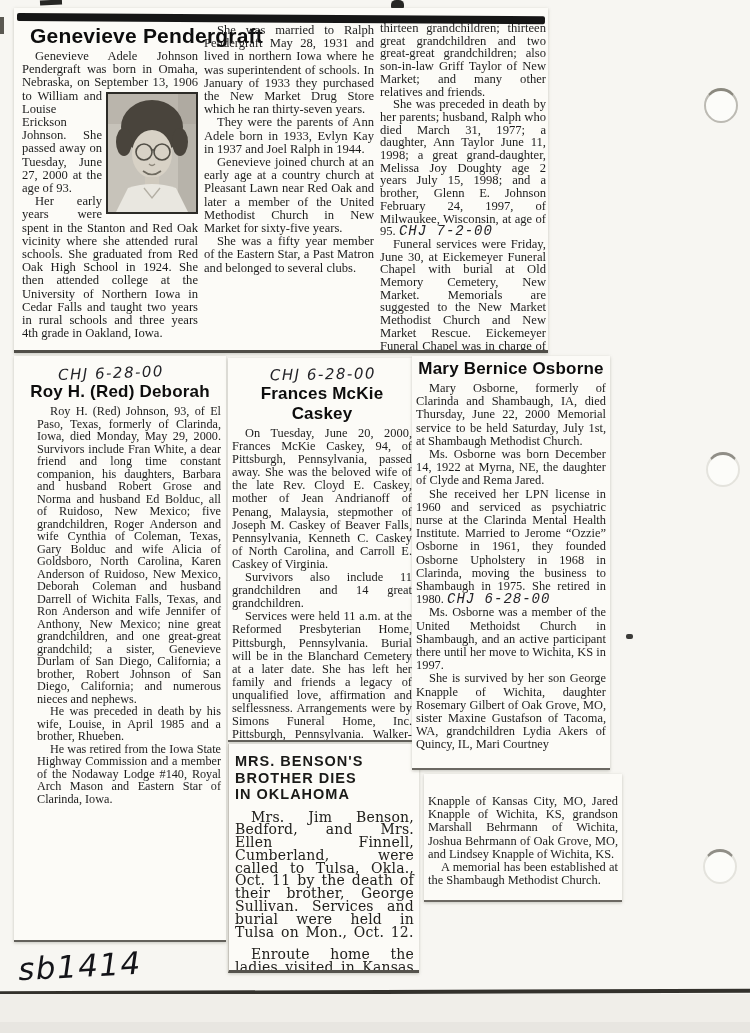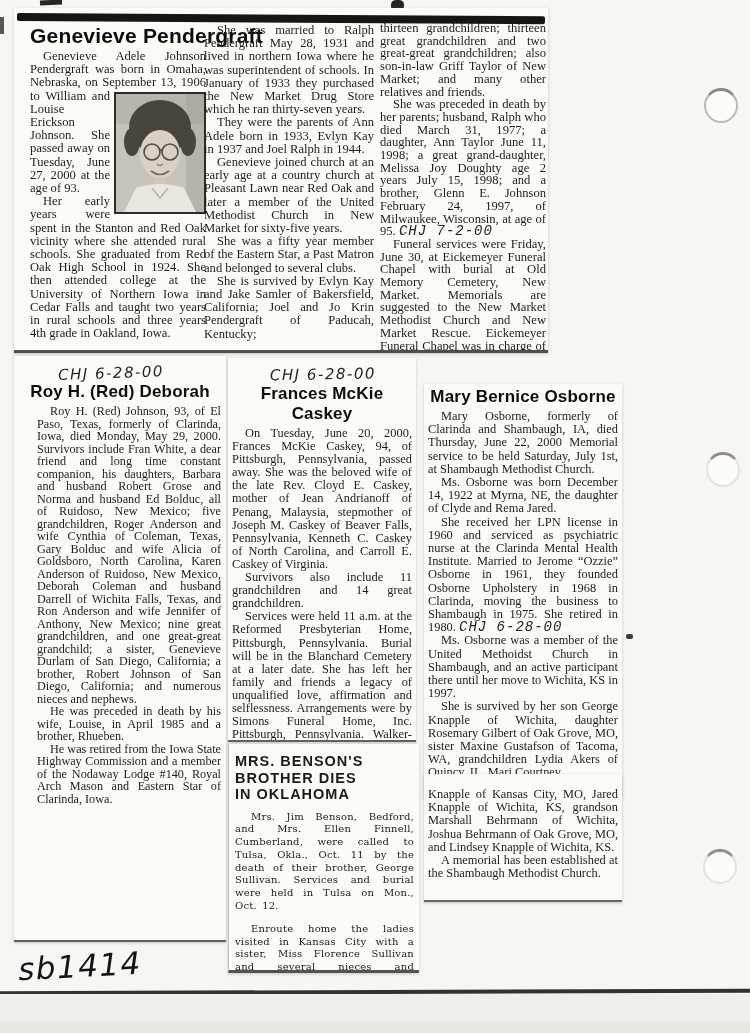--- a/index.html
+++ b/index.html
@@ -21,48 +21,48 @@
     box-shadow:0 1px 3px rgba(110,105,95,.35);
     overflow:hidden;
   }
   .clip-top { left:14px; top:8px; width:534px; height:342px; border-bottom:3px solid #504e48; }
   .topbar {
     position:absolute; left:3px; top:5px; width:528px; height:8px;
     background:#161616; transform:rotate(.35deg); transform-origin:left center; border-radius:2px;
   }
   .clip-top h1 { position:absolute; left:16px; top:16px; font-size:21px; }
   .col { position:absolute; font-size:12.6px; line-height:13.2px; }
-  .col-p1 { left:16px;  top:42px; width:176px; }
+  .col-p1 { left:8px;  top:42px; width:176px; }
   .col-p2 { left:190px; top:16px; width:170px; }
   .col-p3 { left:366px; top:14px; width:166px; line-height:12.7px; }
   
   .photo { float:right; width:88px; height:118px; margin:2px 0 3px 4px;
            border:2px solid #2c2b27; background:#c7c3ba; }
   .photo svg { display:block; }
   
   .clip-roy    { left:14px;  top:356px; width:212px; height:584px; border-bottom:2px solid #63615b; }
   .clip-caskey { left:228px; top:358px; width:188px; height:382px; border-bottom:2px solid #63615b; }
   .clip-benson { left:228px; top:744px; width:190px; height:226px;
                  border-bottom:3px solid #55534d; border-left:1px solid #c6c3bb;
                  font-family:"DejaVu Serif", serif; }
-  .clip-osb1   { left:424px; top:356px; width:198px; height:412px; border-bottom:2px solid #6b6862;margin-top:28px; }
+  .clip-osb1   { left:412px; top:356px; width:198px; height:412px; border-bottom:2px solid #6b6862; }
   .clip-osb2   { left:424px; top:774px; width:198px; height:126px; border-bottom:2px solid #6b6862; }
   .head-col { text-align:center; font-size:17px; margin:1px 0 3px; }
   .clip-roy .body    { padding:0 5px; font-size:12.2px; line-height:12.5px;margin-left:18px; }
   .clip-caskey .body { padding:0 4px; font-size:12.4px; line-height:13.1px; }
   .clip-osb1 .body, .clip-osb2 .body { padding:0 4px; font-size:12.4px; line-height:13.2px; }
   .clip-osb1 h2 { margin-top:3px; }
-  .clip-osb2 .body { padding-top:14px; }
+  .clip-osb2 .body { padding-top:21px; }
   
   .head-benson {
     font-family:Liberation Sans, sans-serif; font-weight:bold; color:#1a1a18;
     font-size:14.5px; line-height:16.5px; letter-spacing:1px; margin:9px 4px 8px 6px;
   }
   .benson-p {
-    font-size:10px; line-height:12.8px; letter-spacing:0.2px; word-spacing:2px;
+    font-size:14px; line-height:12.8px; letter-spacing:0.2px; word-spacing:2px;
     text-align:justify; text-indent:16px; margin:0 5px 10px 6px; color:#21201d;
   }
   
   .hw {
     font-family:"DejaVu Sans", sans-serif; font-style:italic; color:#232328;
     letter-spacing:1.5px; white-space:nowrap;
   }
   .hw-roy    { font-size:15px; margin:7px 0 0 44px; transform:rotate(-2deg); }
   .hw-caskey { font-size:15px; margin:7px 0 0 42px; transform:rotate(-1deg); }
   .hw-inline { font-size:14px; font-style:italic; letter-spacing:1px;font-family:Liberation Mono, monospace; }
@@ -130,21 +130,20 @@
           </svg>
         </span><span>William and Louise Erickson Johnson. She passed away on Tuesday, June 27, 2000 at the age of 93.</span></p>
       <p class="jp">Her early years were spent in the Stanton and Red Oak vicinity where she attended rural schools. She graduated from Red Oak High School in 1924. She then attended college at the University of Northern Iowa in Cedar Falls and taught two years in rural schools and three years 4th grade in Oakland, Iowa.</p>
     </div>
 
     <div class="col col-p2">
       <p class="jp">She was married to Ralph Pendergraft May 28, 1931 and lived in northern Iowa where he was superintendent of schools. In January of 1933 they purchased the New Market Drug Store which he ran thirty-seven years.</p>
       <p class="jp">They were the parents of Ann Adele born in 1933, Evlyn Kay in 1937 and Joel Ralph in 1944.</p>
       <p class="jp">Genevieve joined church at an early age at a country church at Pleasant Lawn near Red Oak and later a member of the United Methodist Church in New Market for sixty-five years.</p>
       <p class="jp">She was a fifty year member of the Eastern Star, a Past Matron and belonged to several clubs.</p>
-      <p class="jp">She is survived by Evlyn Kay and Jake Samler of Bakersfield, California; Joel and Jo Krin Pendergraft of Paducah, Kentucky;</p>
     </div>
 
     <div class="col col-p3">
       <p class="jp no-indent">thirteen grandchildren; thirteen great grandchildren and two great-great grandchildren; also son-in-law Griff Taylor of New Market; and many other relatives and friends.</p>
       <p class="jp"><span>She was preceded in death by her parents; husband, Ralph who died March 31, 1977; a daughter, Ann Taylor June 11, 1998; a great grand-daughter, Melissa Joy Doughty age 2 years July 15, 1998; and a brother, Glenn E. Johnson February 24, 1997, of Milwaukee, Wisconsin, at age of 95.</span>
         <span class="hw hw-inline">CHJ 7-2-00</span></p>
       <p class="jp">Funeral services were Friday, June 30, at Eickemeyer Funeral Chapel with burial at Old Memory Cemetery, New Market. Memorials are suggested to the New Market Methodist Church and New Market Rescue. Eickemeyer Funeral Chapel was in charge of arrangements.</p>
     </div>
   </section>
 

